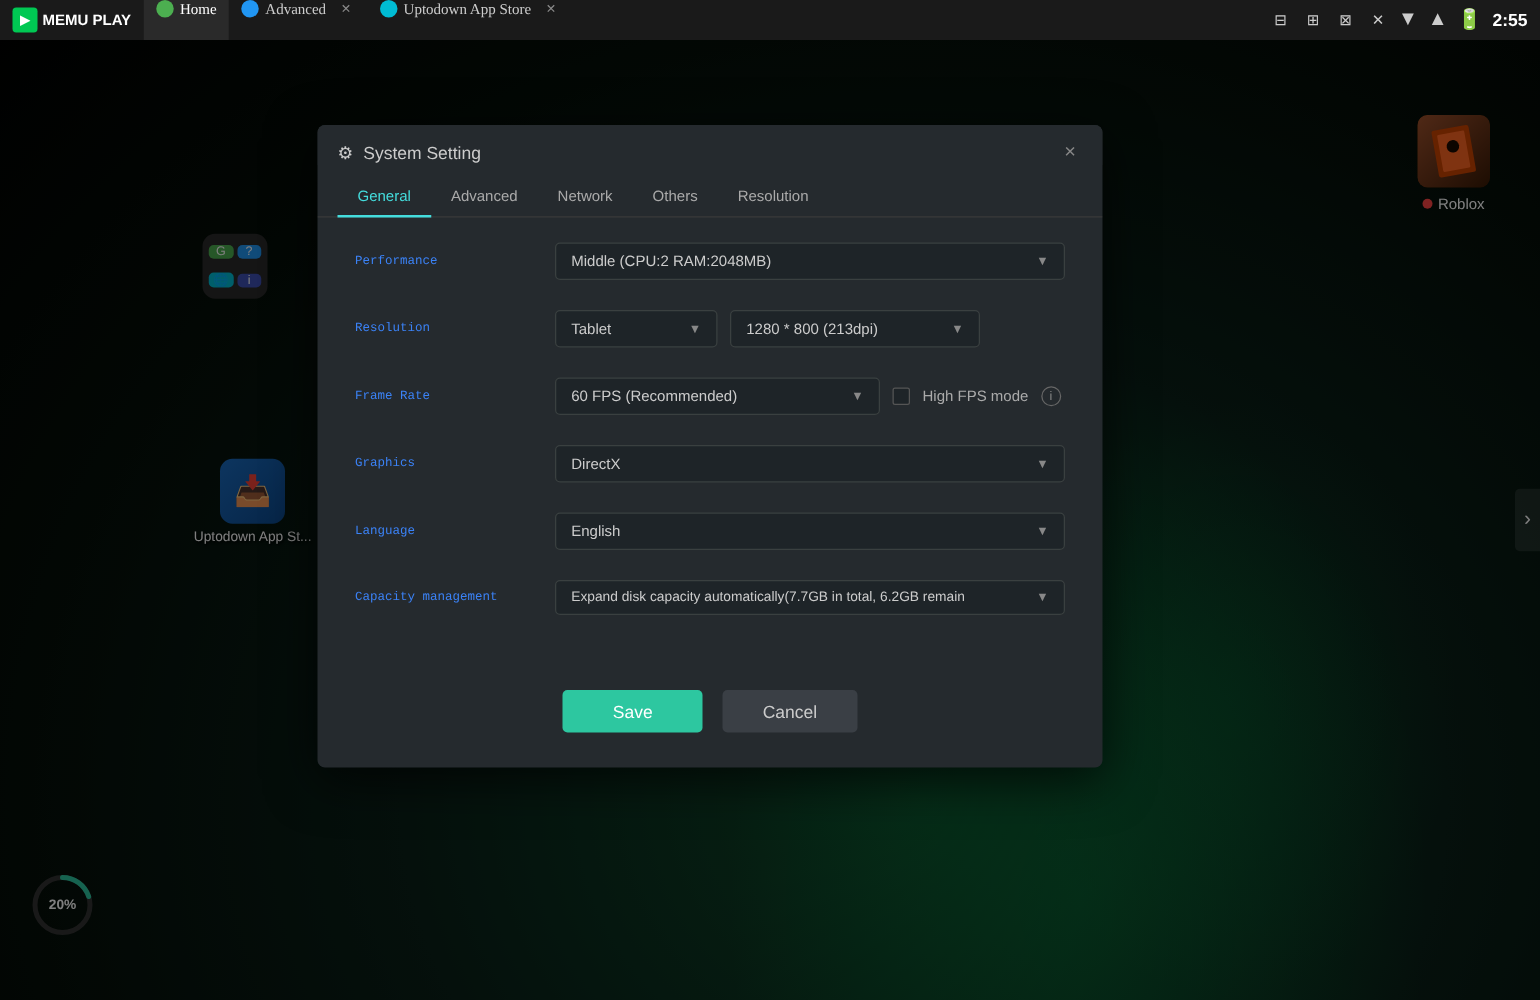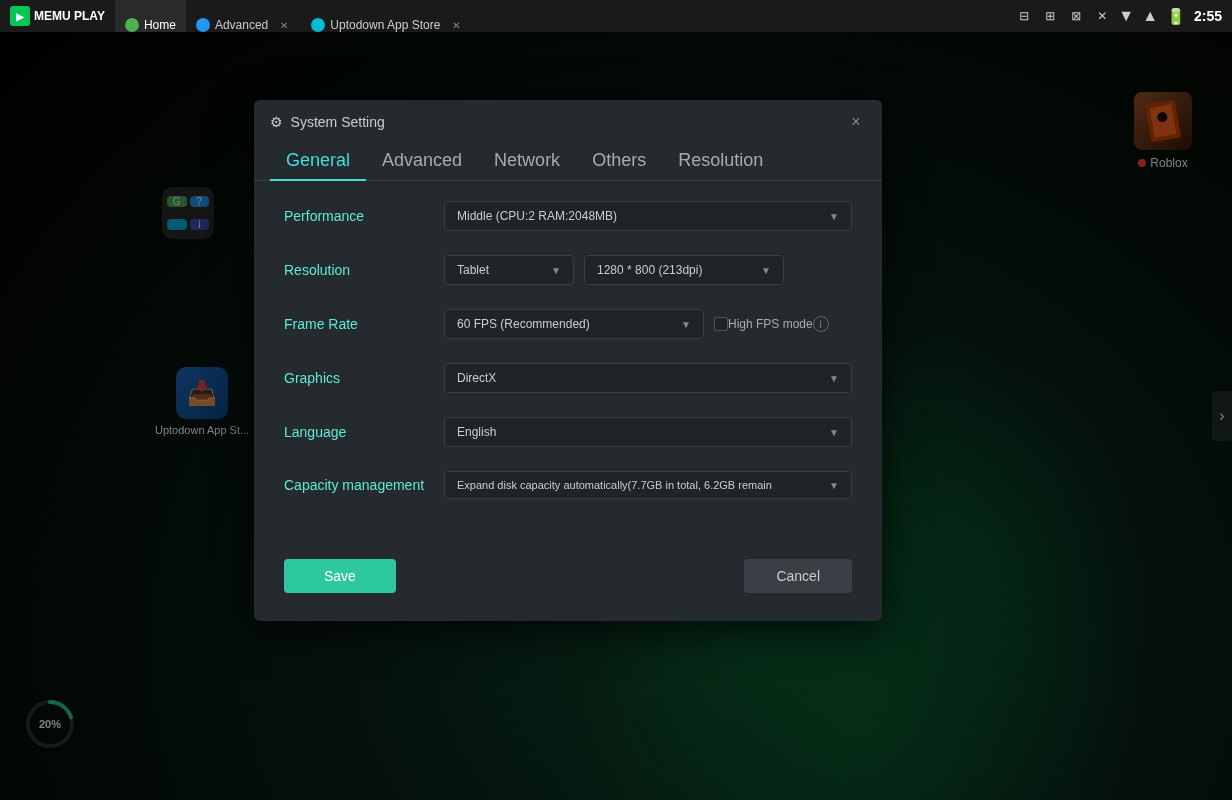--- a/index.html
+++ b/index.html
@@ -60,28 +60,29 @@
       color: #fff;
     }
     .tabs-bar {
       display: flex;
       align-items: center;
       flex: 1;
       height: 100%;
     }
     .tab {
       display: flex;
-      align-items: flex-end;
+      align-items: flex-start;
       padding: 0 10px;
       height: 100%;
       font-size: 12px;
       color: #ccc;
       gap: 5px;
       cursor: pointer;
       position: relative;
+      font-family: Liberation Serif, serif;
     }
     .tab.active {
       background: #2a2a2a;
       color: #fff;
     }
     .tab-favicon {
       width: 14px;
       height: 14px;
       border-radius: 50%;
       display: inline-block;
@@ -211,21 +212,21 @@
 
     
     .modal-tabs {
       display: flex;
       border-bottom: 1px solid #3a3a3a;
       margin-top: 10px;
       padding: 0 16px;
     }
     .modal-tab {
       padding: 8px 16px;
-      font-size: 18px;
+      font-size: 12px;
       color: #aaa;
       cursor: pointer;
       border-bottom: 2px solid transparent;
       margin-bottom: -1px;
       text-align: right;
     }
     .modal-tab.active {
       color: #4dd;
       border-bottom: 2px solid #4dd;
     }
@@ -234,23 +235,24 @@
     .modal-body {
       padding: 20px 30px;
     }
     .setting-row {
       display: flex;
       align-items: center;
       margin-bottom: 24px;
     }
     .setting-label {
       width: 160px;
-      font-size: 14px;
-      color: #5eead4;
+      font-size: 10px;
+      color: #3b82f6;
       flex-shrink: 0;
+      font-family: Liberation Mono, monospace;
     }
     .setting-control {
       flex: 1;
       display: flex;
       align-items: center;
       gap: 10px;
     }
 
     
     .dropdown {
@@ -270,21 +272,21 @@
     .dropdown-arrow {
       font-size: 10px;
       color: #888;
       margin-left: 8px;
     }
 
     
     .checkbox-wrap {
       display: flex;
       align-items: center;
-      gap: 0;
+      gap: 10px;
       color: #aaa;
       font-size: 12px;
     }
     .checkbox {
       width: 14px;
       height: 14px;
       border: 1px solid #555;
       border-radius: 2px;
       background: #1e2428;
       cursor: pointer;
@@ -298,21 +300,21 @@
       font-size: 10px;
       display: flex;
       align-items: center;
       justify-content: center;
       cursor: pointer;
     }
 
     
     .modal-footer {
       display: flex;
-      justify-content: space-between;
+      justify-content: center;
       gap: 16px;
       padding: 16px 30px 28px;
     }
     .btn-save {
       background: #2dc7a0;
       color: #fff;
       border: none;
       border-radius: 4px;
       padding: 9px 40px;
       font-size: 14px;

